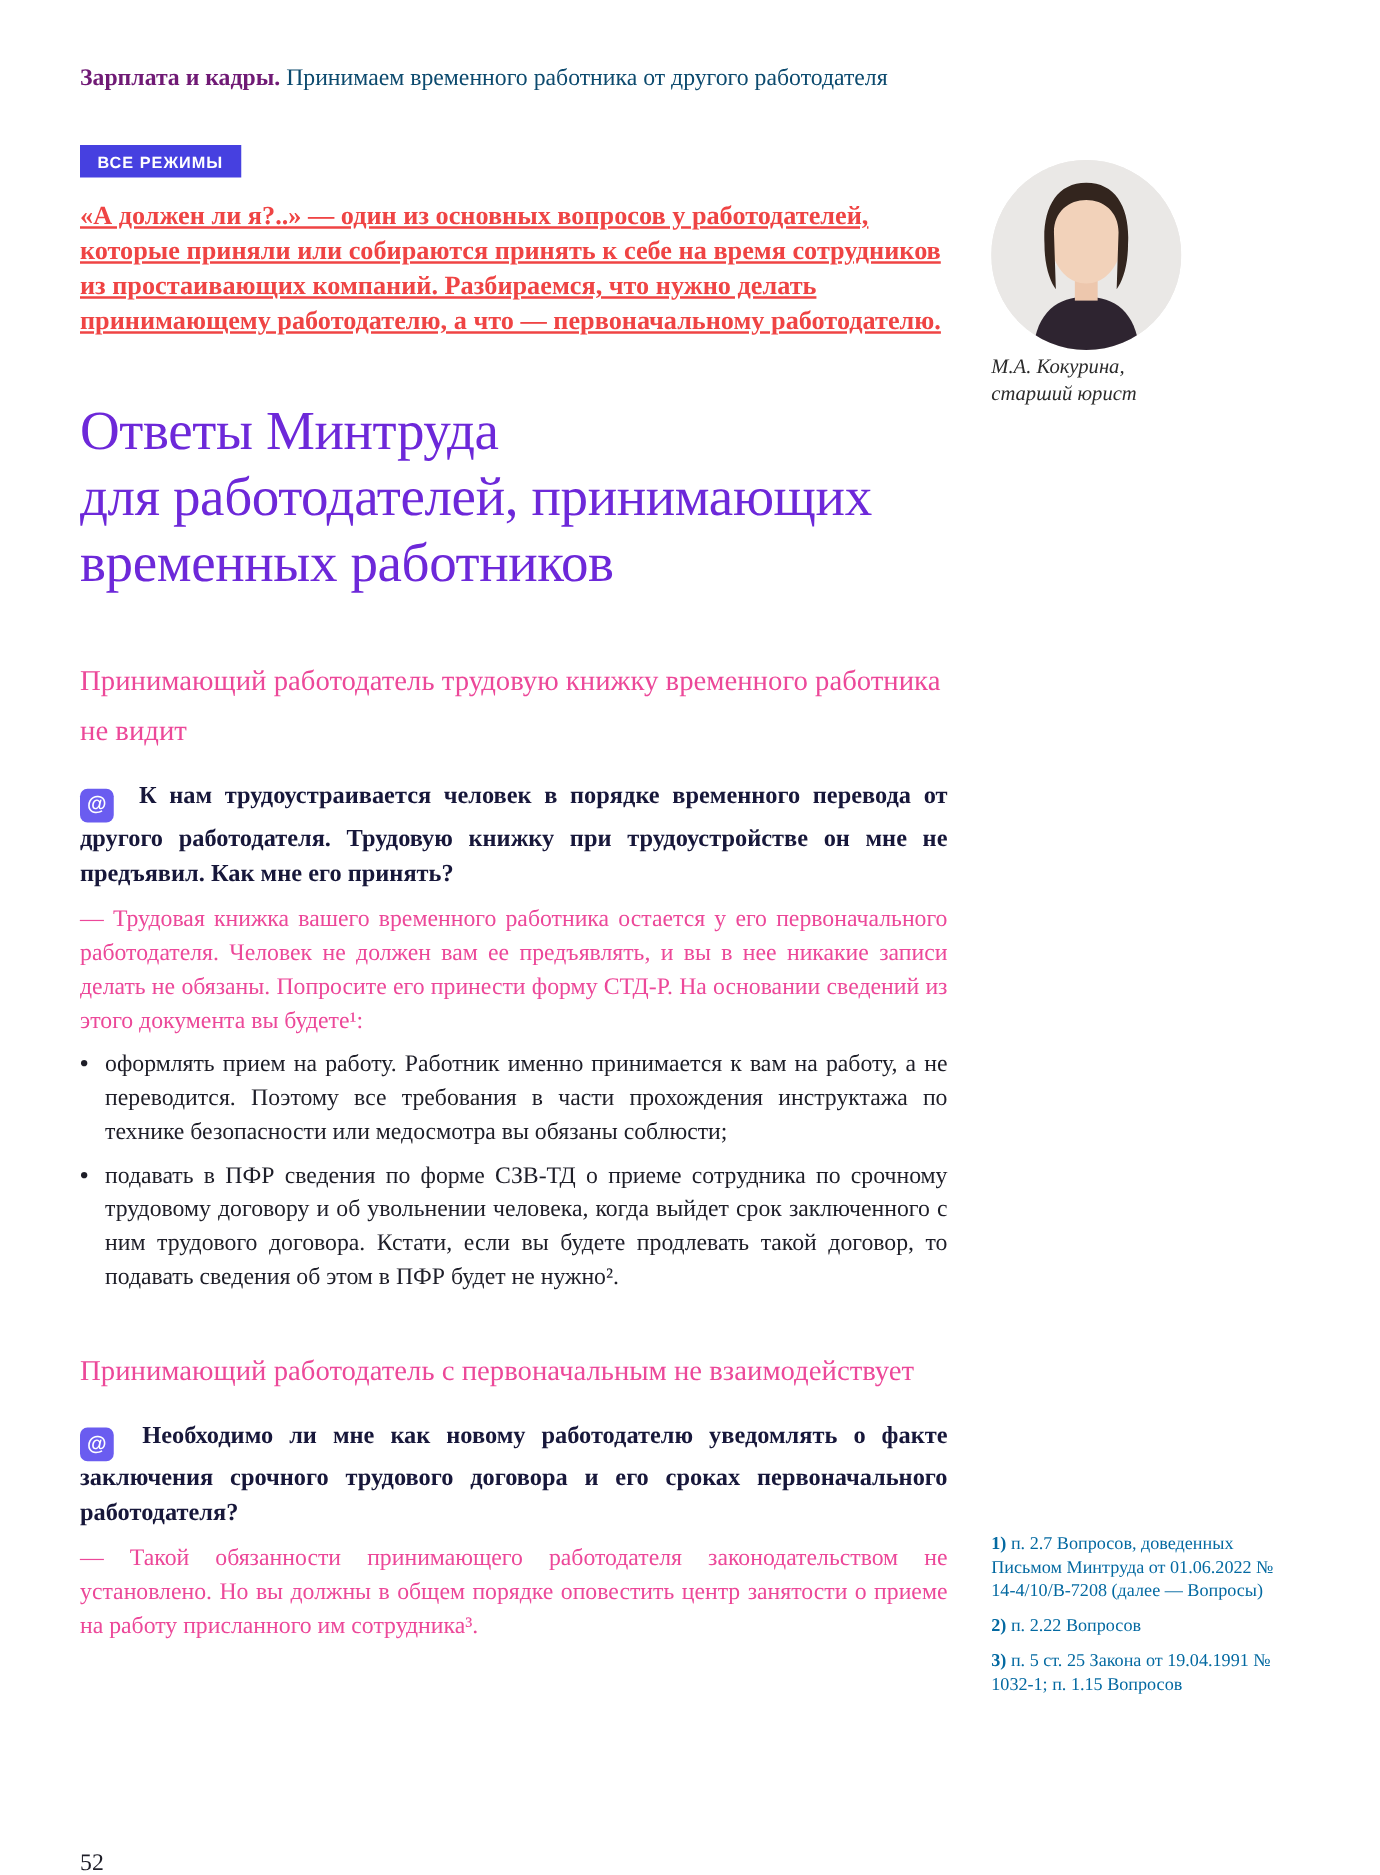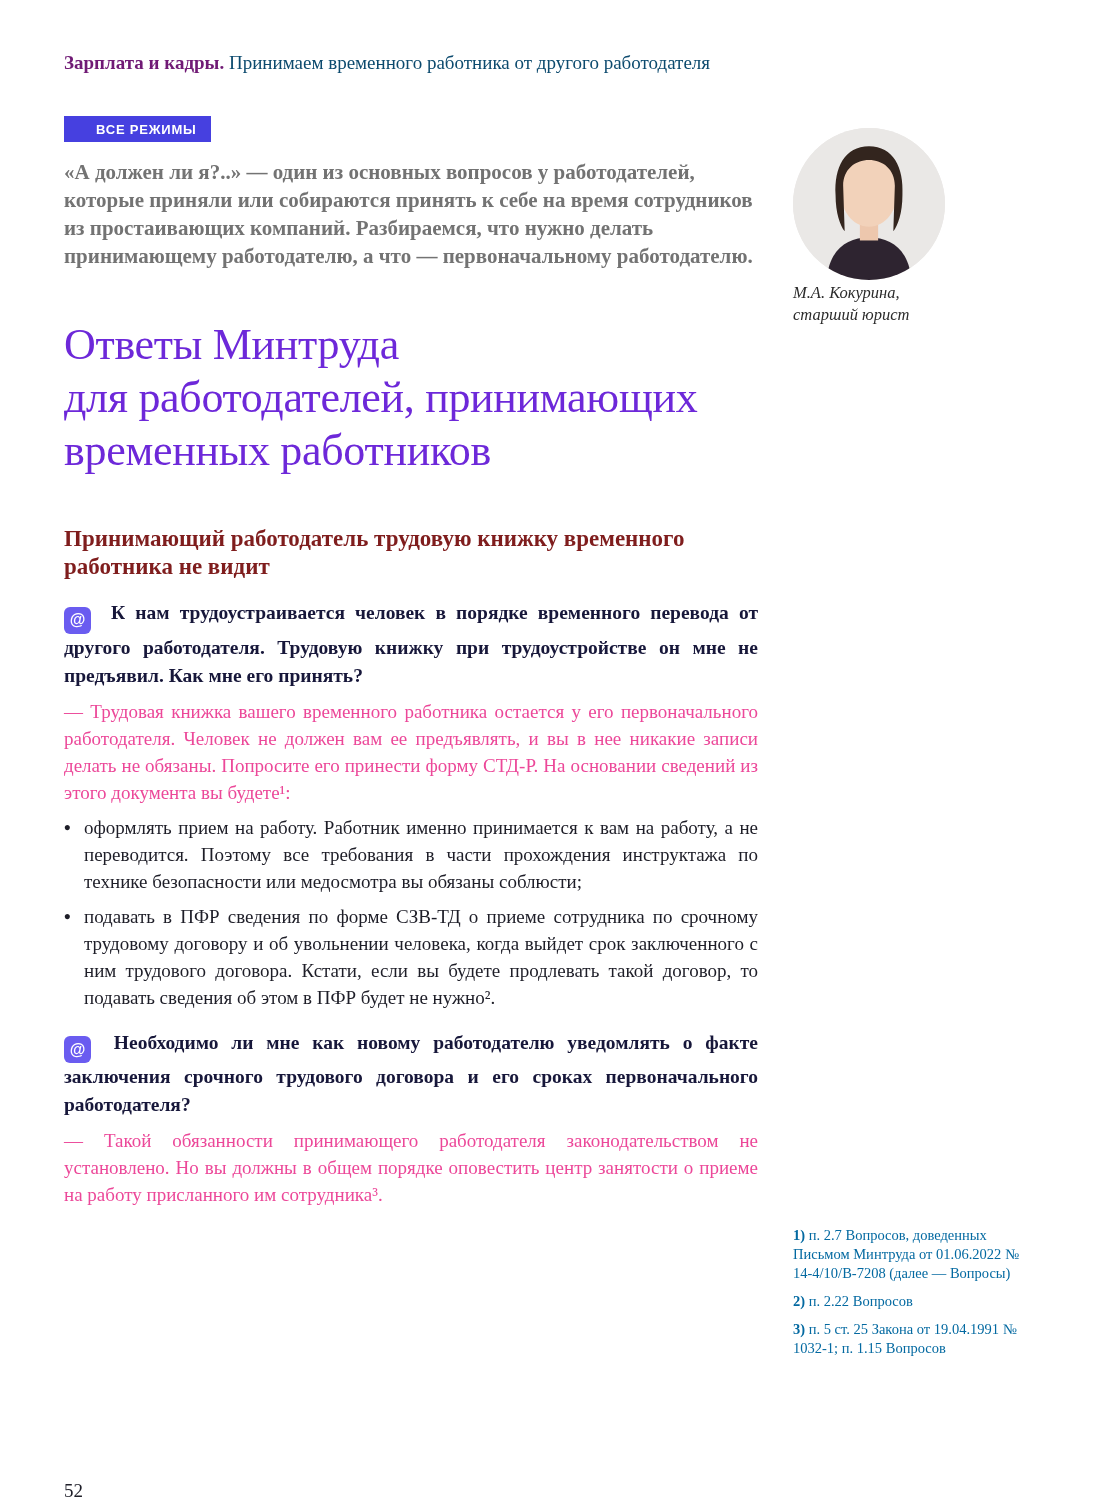--- a/index.html
+++ b/index.html
@@ -30,49 +30,50 @@
   
   .badge-row { margin-top: 42px; }
   .badge {
     display: inline-block;
     background: #4640e0;
     color: #ffffff;
     font-family: "Liberation Sans", "DejaVu Sans", sans-serif;
     font-weight: bold;
     font-size: 13px;
     letter-spacing: 0.8px;
-    padding: 6px 14px 5px 32px;
+    padding: 6px 14px 5px 14px;
   }
   
   .lead {
     margin-top: 16px;
     width: 690px;
     font-size: 21px;
     line-height: 28px;
     font-weight: bold;
-    color: #737373;
+    color: #ef4444;
     text-align: left;
+    text-decoration: underline;
   }
   
   .title {
     margin-top: 48px;
     width: 990px;
     font-size: 44px;
     line-height: 53px;
     font-weight: normal;
     color: #6d28d9;
     letter-spacing: -0.3px;
   }
   
   .section-heading {
     margin-top: 48px;
     font-size: 23px;
-    line-height: 28px;
-    font-weight: bold;
-    color: #7f1d1d;
+    line-height: 40px;
+    font-weight: normal;
+    color: #ec4899;
   }
   .section-heading.second { margin-top: 42px; }
   
   .question {
     margin-top: 18px;
     font-size: 19.5px;
     line-height: 28px;
     font-weight: bold;
     color: #17173a;
     text-align: justify;
@@ -197,20 +198,21 @@
       <li>
         <span class="bullet-marker">•</span>
         <span>оформлять прием на работу. Работник именно принимается к вам на работу, а не переводится. Поэтому все требования в части прохождения инструктажа по технике безопасности или медосмотра вы обязаны соблюсти;</span>
       </li>
       <li>
         <span class="bullet-marker">•</span>
         <span>подавать в ПФР сведения по форме СЗВ-ТД о приеме сотрудника по срочному трудовому договору и об увольнении человека, когда выйдет срок заключенного с ним трудового договора. Кстати, если вы будете продлевать такой договор, то подавать сведения об этом в ПФР будет не нужно².</span>
       </li>
     </ul>
 
+    <h2 class="section-heading second">Принимающий работодатель с первоначальным не взаимодействует</h2>
 
     <p class="question">
       <span class="at-badge">@</span>
       <span>Необходимо ли мне как новому работодателю уведомлять о факте заключения срочного трудового договора и его сроках первоначального работодателя?</span>
     </p>
 
     <p class="answer">—  Такой обязанности принимающего работодателя законодательством не установлено. Но вы должны в общем порядке оповестить центр занятости о приеме на работу присланного им сотрудника³.</p>
 
   </div>
 

